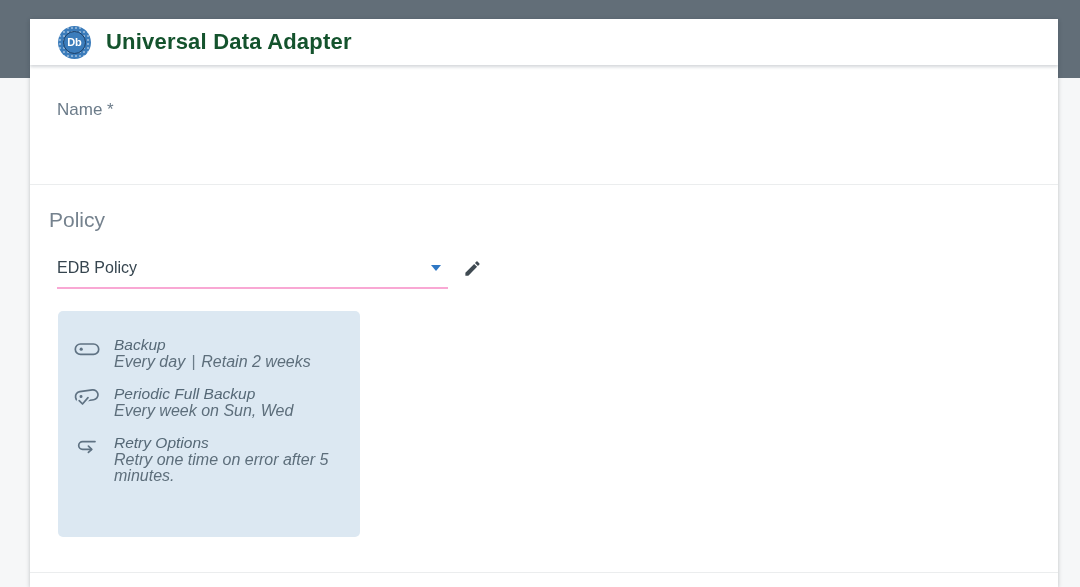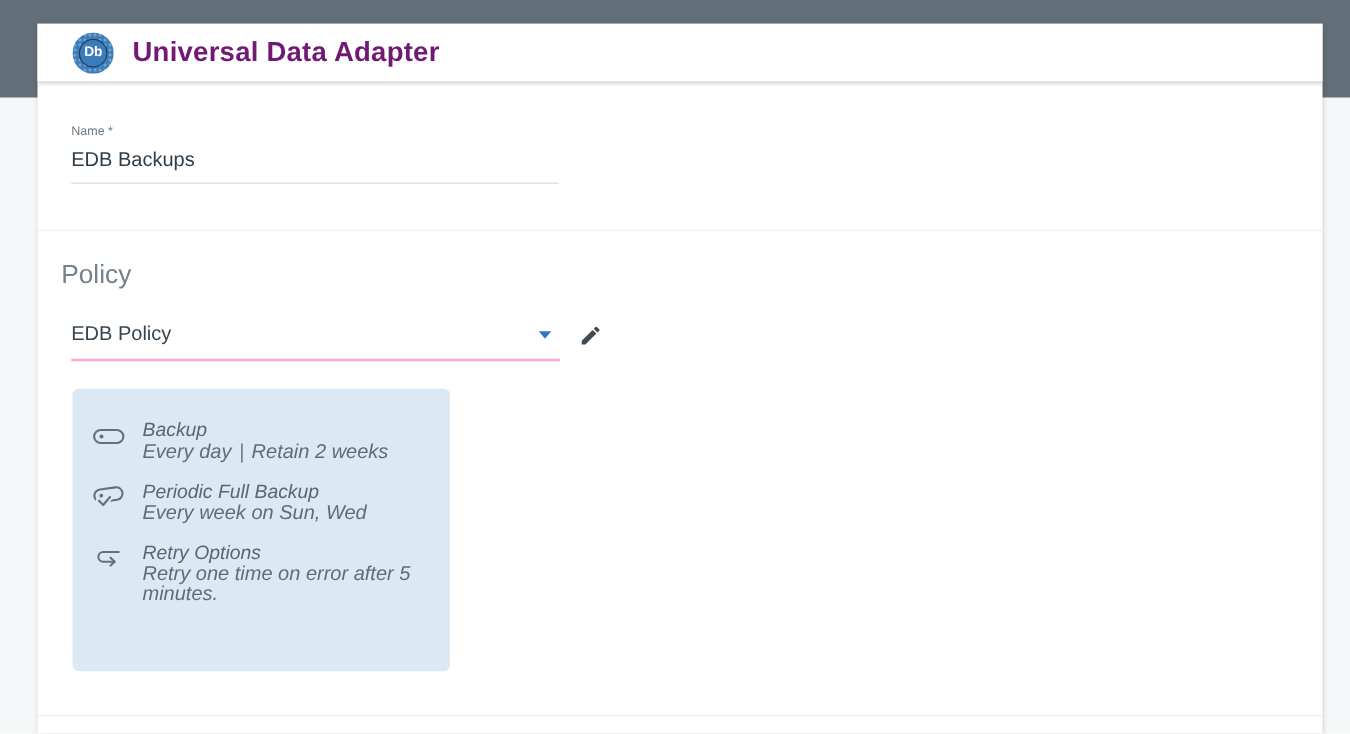--- a/index.html
+++ b/index.html
@@ -30,28 +30,28 @@
     background-size:4px 4px;
     display:flex;align-items:center;justify-content:center;flex:0 0 auto;
   }
   .db-ring{
     width:21px;height:21px;border-radius:50%;
     border:1px solid #1d3f66;background:#3b7cbb;
     display:flex;align-items:center;justify-content:center;
     color:#ffffff;font-size:11px;font-weight:700;letter-spacing:-.2px;
   }
   .page-title{
-    margin:0 0 0 15px;font-size:22px;font-weight:600;color:#701a75;
+    margin:0 0 0 15px;font-size:22px;font-weight:600;color:#14532d;
     letter-spacing:.2px;
   }
   .card-body{position:absolute;top:59px;left:0;right:0;bottom:0;}
 
   .field-label{
     position:absolute;left:27px;top:22px;
-    font-size:10px;color:#6b7b89;
+    font-size:17px;color:#6b7b89;
   }
   .name-input{
     position:absolute;left:27px;top:40px;width:390px;
     font-family:"Liberation Sans",sans-serif;
     font-size:16px;color:#2f3d49;
     background:transparent;border:none;outline:none;
     border-bottom:1px solid #d8dcdf;
     padding:2px 0 8px 0;
   }
   .divider{
@@ -106,21 +106,20 @@
   <div class="card-header">
     <span class="db-badge">
       <span class="db-ring">Db</span>
     </span>
     <h1 class="page-title">Universal Data Adapter</h1>
   </div>
 
   <div class="card-body">
 
     <label class="field-label">Name *</label>
-    <input class="name-input" type="text" value="EDB Backups" style="">
 
     <div class="divider divider-top"></div>
 
     <h2 class="policy-heading">Policy</h2>
 
     <div class="select-row">
       <div class="select-field">
         <span class="select-value">EDB Policy</span>
         <span class="caret"></span>
       </div>

